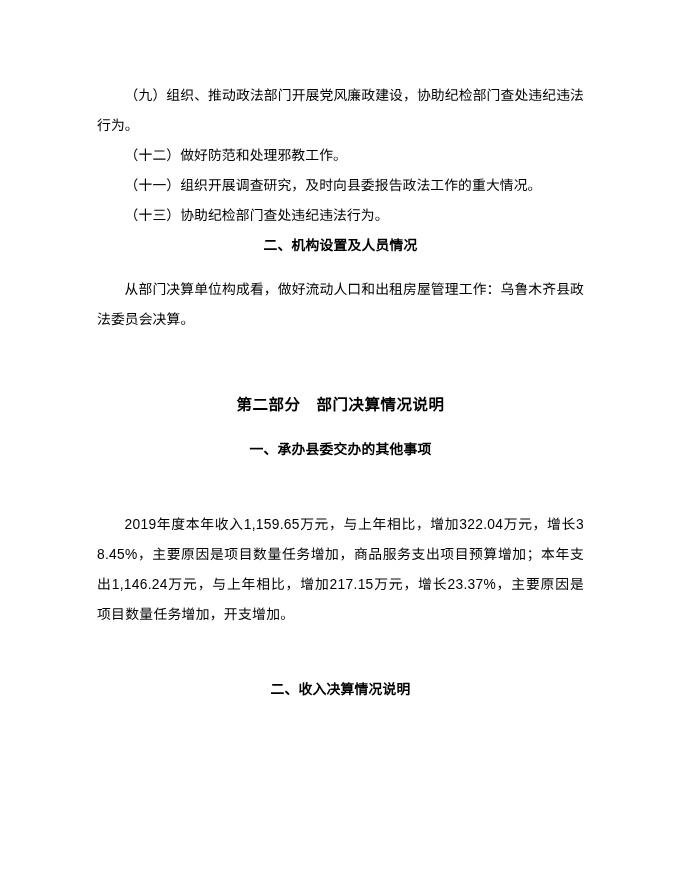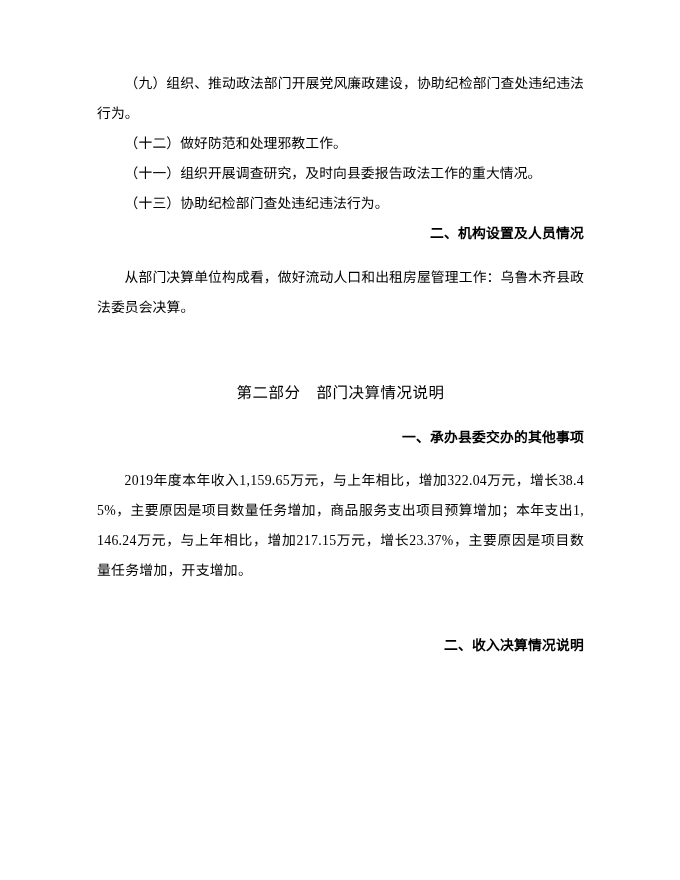--- a/index.html
+++ b/index.html
@@ -18,21 +18,21 @@
     width: 680px;
     height: 880px;
     margin: 0 auto;
     background: #ffffff;
     overflow: hidden;
     box-sizing: border-box;
   }
   .content {
     position: absolute;
     left: 97px;
-    top: 68px;
+    top: 80px;
     width: 487px;
   }
 
   
   .para {
     font-size: 13.8px;
     line-height: 30px;
     text-align: justify;
     text-justify: inter-ideograph;
     text-indent: 2em;
@@ -42,46 +42,47 @@
   }
   .para + .para {
     margin-top: 0px;
   }
 
   
   .heading {
     font-size: 13.8px;
     line-height: 30px;
     font-weight: bold;
-    text-align: right;
+    text-align: center;
     text-indent: 0;
     margin: 0;
     letter-spacing: 0.2px;
   }
 
   
   .part-title {
     font-size: 15.5px;
     line-height: 30px;
-    font-weight: normal;
+    font-weight: bold;
     text-align: center;
     text-indent: 0;
     margin: 0;
     letter-spacing: 0.5px;
   }
 
   
   .gap-sm { height: 14px; }
   .gap-lg { height: 44px; }
   .gap-xl { height: 56px; }
 
   
   .num {
-    font-family: Liberation Serif, serif;
+    font-family: Liberation Sans, sans-serif;
     letter-spacing: 0.3px;
+    margin-top: 32px;
   }
 </style>
 </head>
 <body>
 
 <div class="page">
   <div class="content">
 
     <p class="para">（九）组织、推动政法部门开展党风廉政建设，协助纪检部门查处违纪违法行为。</p>
 

